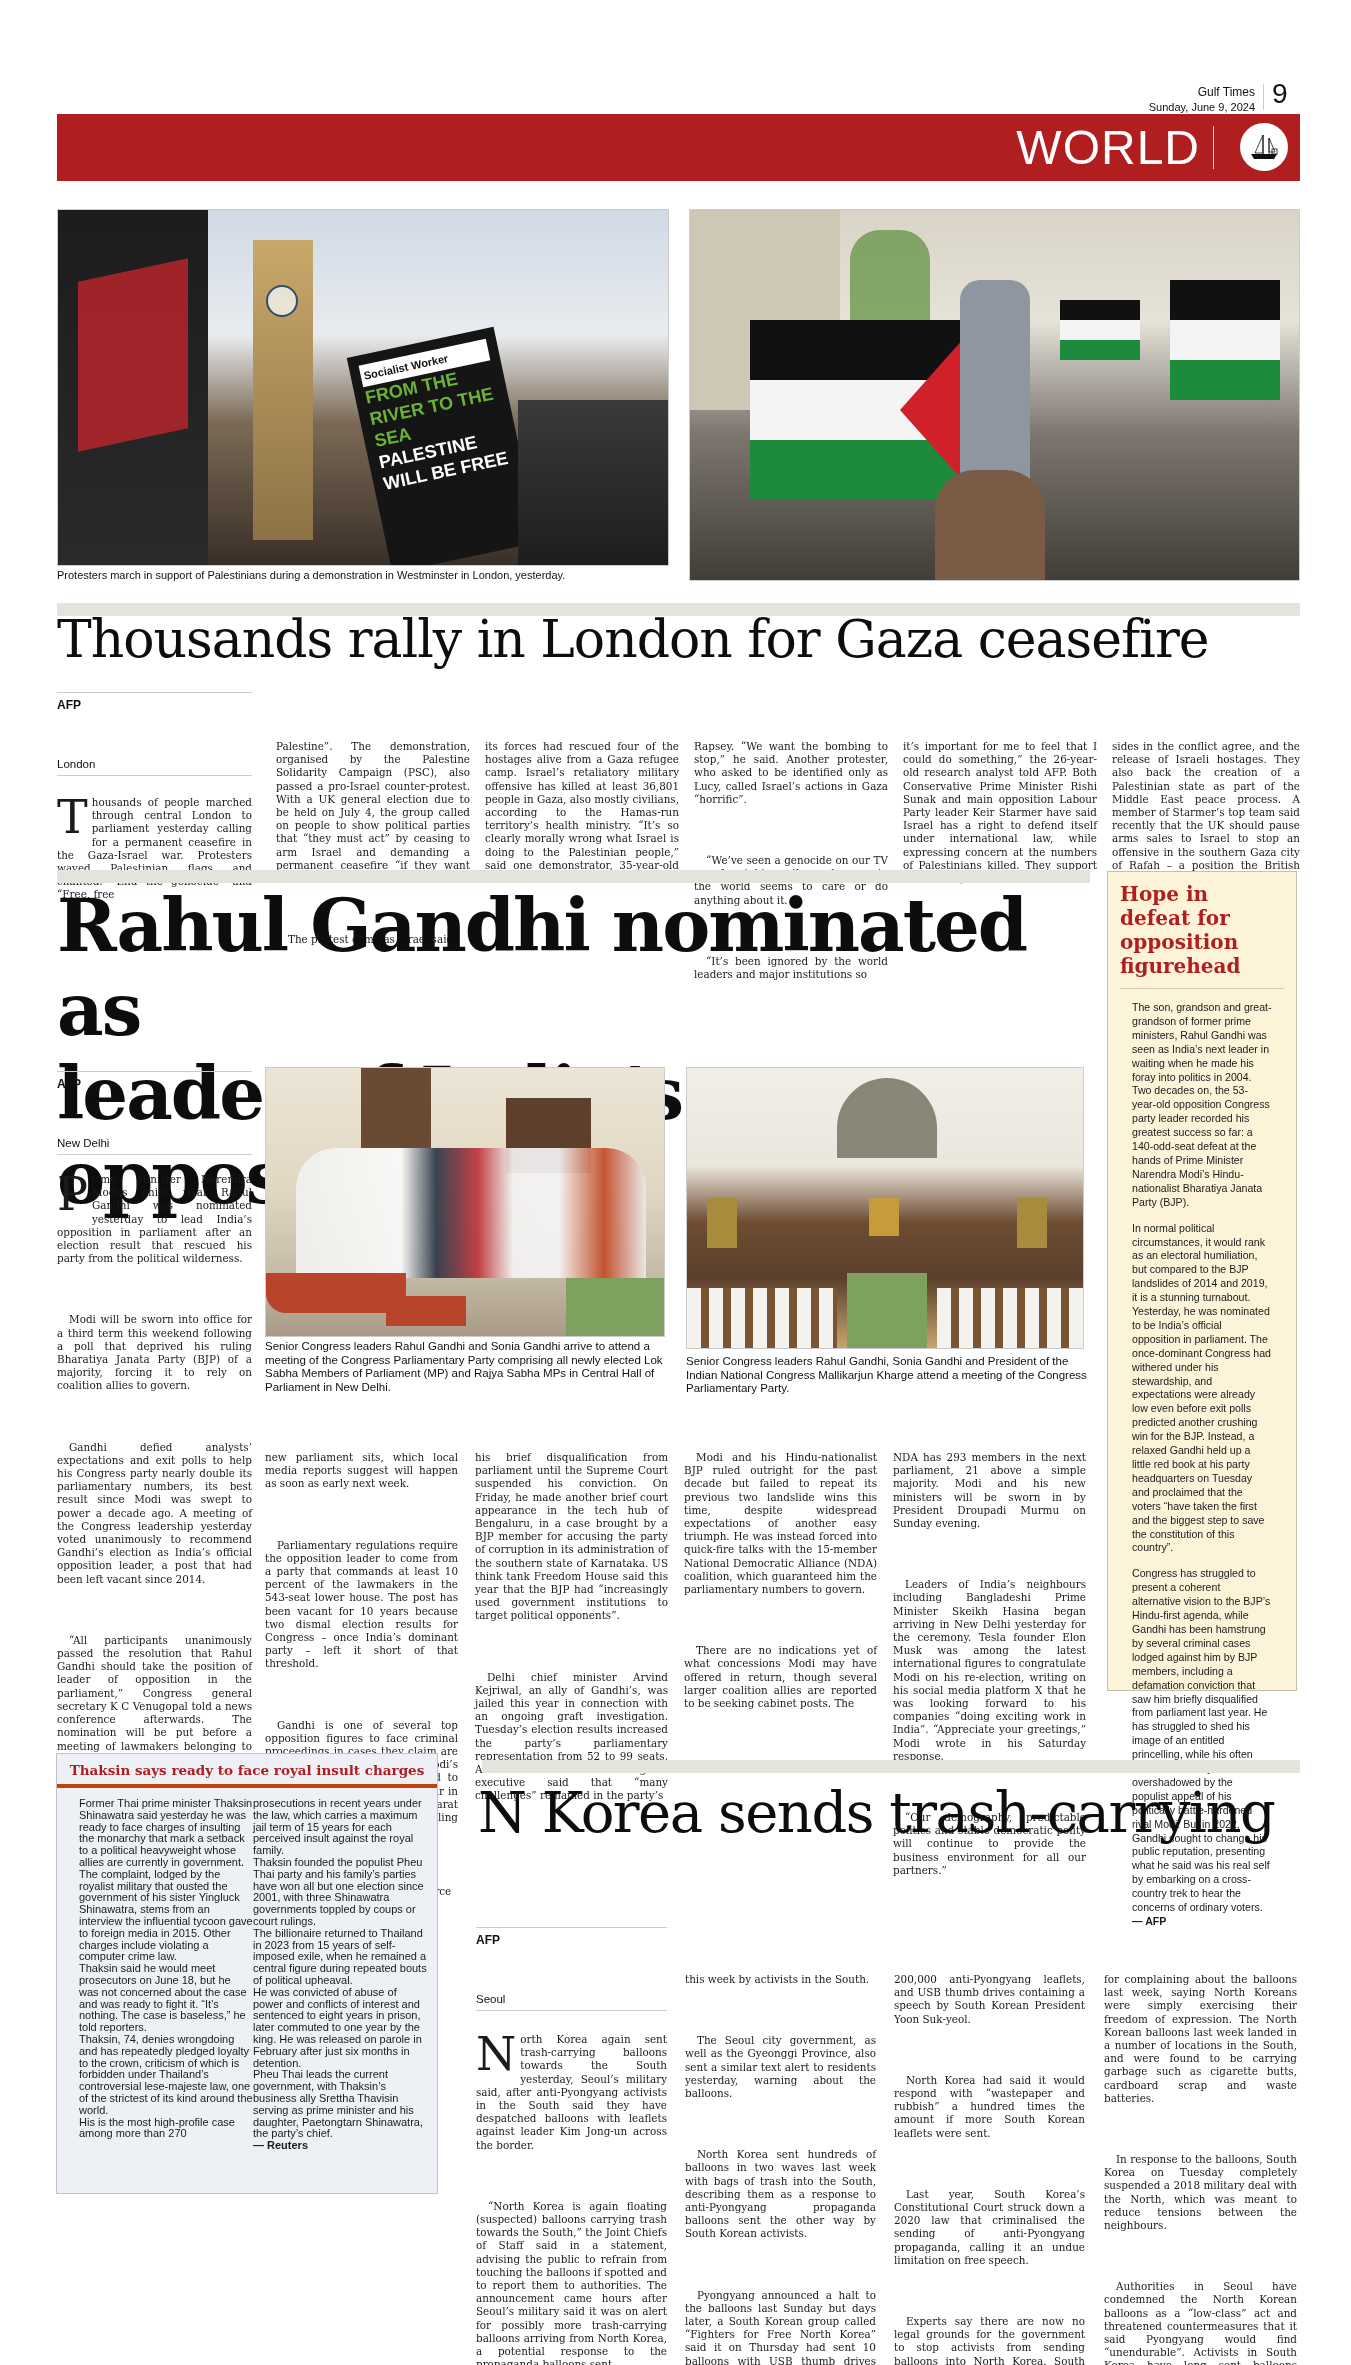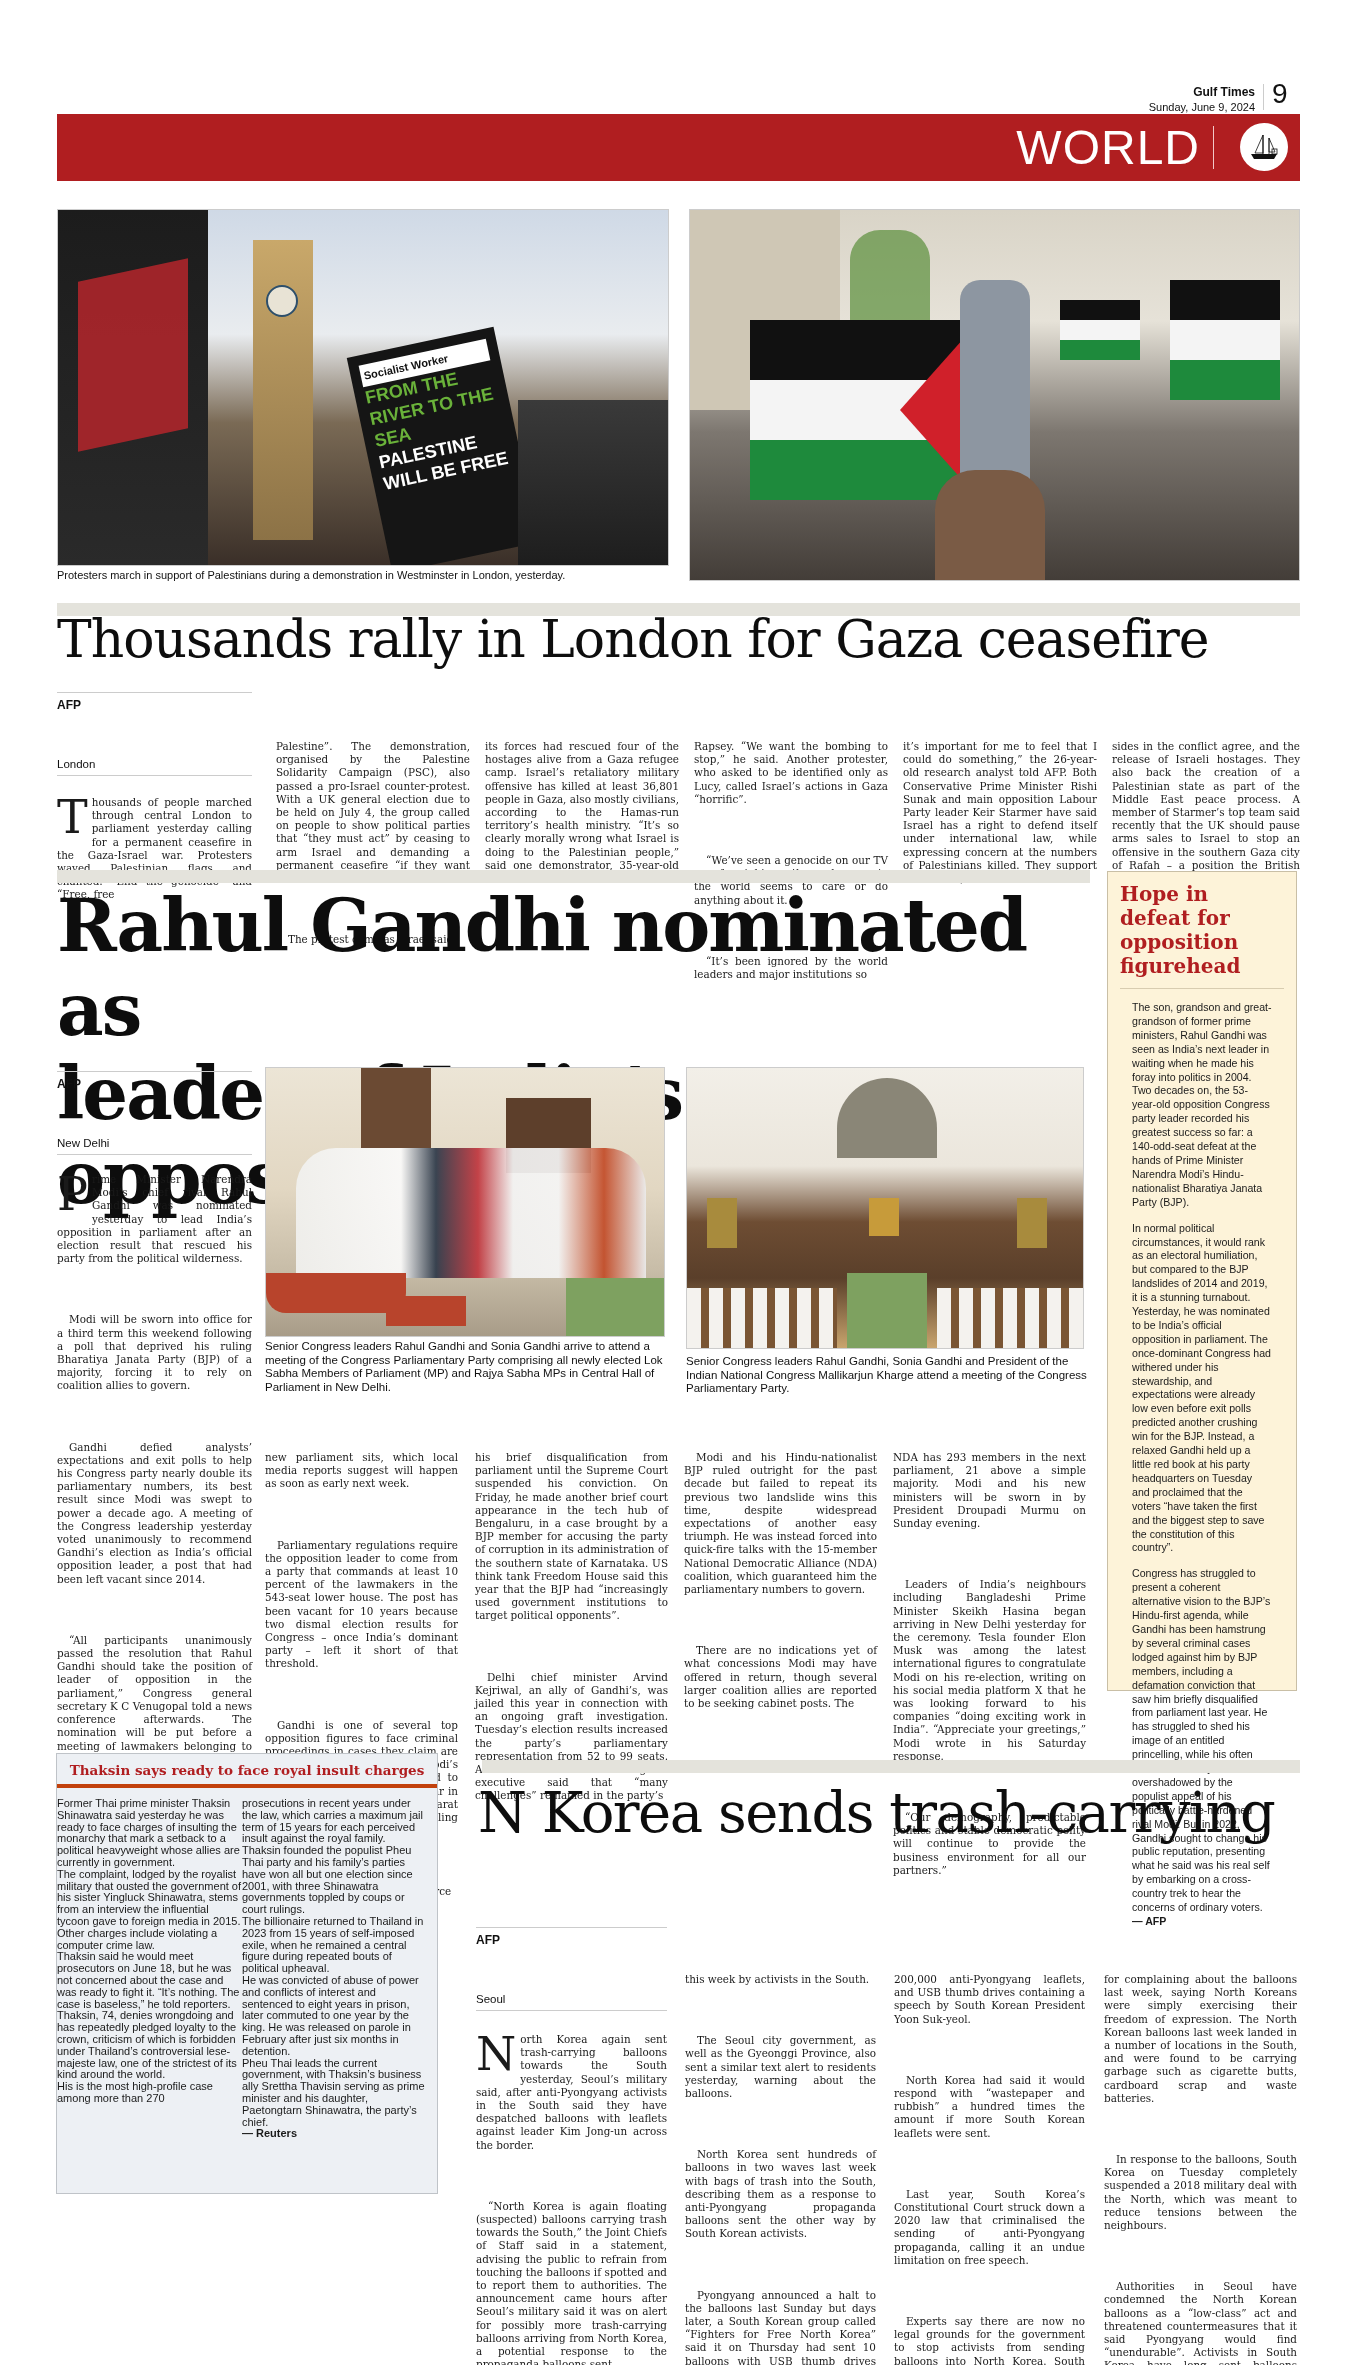--- a/index.html
+++ b/index.html
@@ -1,21 +1,21 @@
 <!DOCTYPE html>
 <html><head>
 <meta charset="utf-8">
 <style>
   * { box-sizing: border-box; margin: 0; padding: 0; }
   html, body { width: 1351px; height: 2365px; background: #ffffff; overflow: hidden; }
   body { position: relative; font-family: "DejaVu Serif", serif; color: #111; }
 
   
   .masthead-meta { position: absolute; left: 1100px; top: 84px; width: 155px; text-align: right; font-family: "Liberation Sans", sans-serif; line-height: 13px; }
-  .masthead-meta .paper { font-weight: bold; font-size: 12px; margin-left: 20px; }
+  .masthead-meta .paper { font-weight: normal; font-size: 12px; margin-left: 20px; }
   .masthead-meta .date { font-size: 11px; }
   .meta-divider { position: absolute; left: 1263px; top: 84px; width: 1px; height: 26px; background: #ccc; }
   .page-number { position: absolute; left: 1272px; top: 78px; font-family: "Liberation Sans", sans-serif; font-size: 28px; }
 
   .section-bar { position: absolute; left: 57px; top: 114px; width: 1243px; height: 67px; background: #b01e20; }
   .section-title { position: absolute; right: 100px; top: 8px; font-family: "Liberation Sans", sans-serif; font-weight: 300; font-size: 48px; color: #fff; letter-spacing: 1px; line-height: 52px; }
   .section-sep { position: absolute; right: 86px; top: 12px; width: 1px; height: 43px; background: #f3c8c8; }
   .logo-circle { position: absolute; right: 12px; top: 9px; width: 48px; height: 48px; border-radius: 50%; background: #fff; display: flex; align-items: center; justify-content: center; }
 
   
@@ -40,21 +40,21 @@
 
   
   .sidebox { position: absolute; left: 1107px; top: 871px; width: 190px; height: 820px; background: #fdf3d9; border: 1px solid #c9bfa6; padding: 10px 12px; }
   .sidebox-title { font-family: "DejaVu Serif", serif; font-weight: bold; font-size: 20px; line-height: 24px; color: #b01e20; padding-bottom: 10px; border-bottom: 1px solid #d8ccb0; margin-bottom: 10px; }
   .sidebox-body { font-family: "Liberation Sans", sans-serif; font-size: 10.6px; line-height: 13.9px; color: #1a1a1a; }
   .sidebox-body p { margin: 12px; }
 
   
   .thbox { position: absolute; left: 56px; top: 1753px; width: 382px; height: 441px; background: #edf0f4; border: 1px solid #bfc3c8; }
   .thbox-title { font-family: "DejaVu Serif", serif; font-weight: bold; font-size: 13.5px; color: #b01e20; text-align: center; padding: 8px 0 6px; border-bottom: 4px solid #c2410c; }
-  .thbox-cols { display: flex; gap: 0; padding: 10px 10px 0 0; justify-content: flex-end; }
+  .thbox-cols { display: flex; gap: 0; padding: 10px 10px 0 22px; justify-content: flex-end; }
   .thbox-col { flex: 1; font-family: "Liberation Sans", sans-serif; font-size: 11px; line-height: 11.8px; color: #1a1a1a; }
   .thbox-col p { margin: 0; }
 
   .credit { font-weight: bold; }
 </style>
 </head>
 <body>
 
 <div class="masthead-meta">
   <span class="paper">Gulf Times</span><br>

